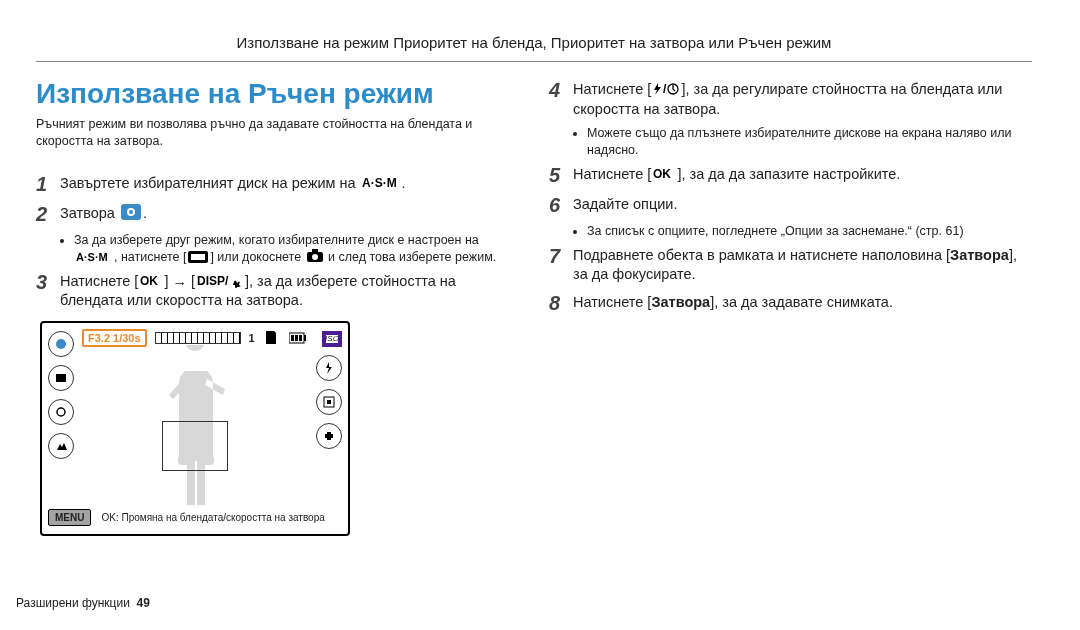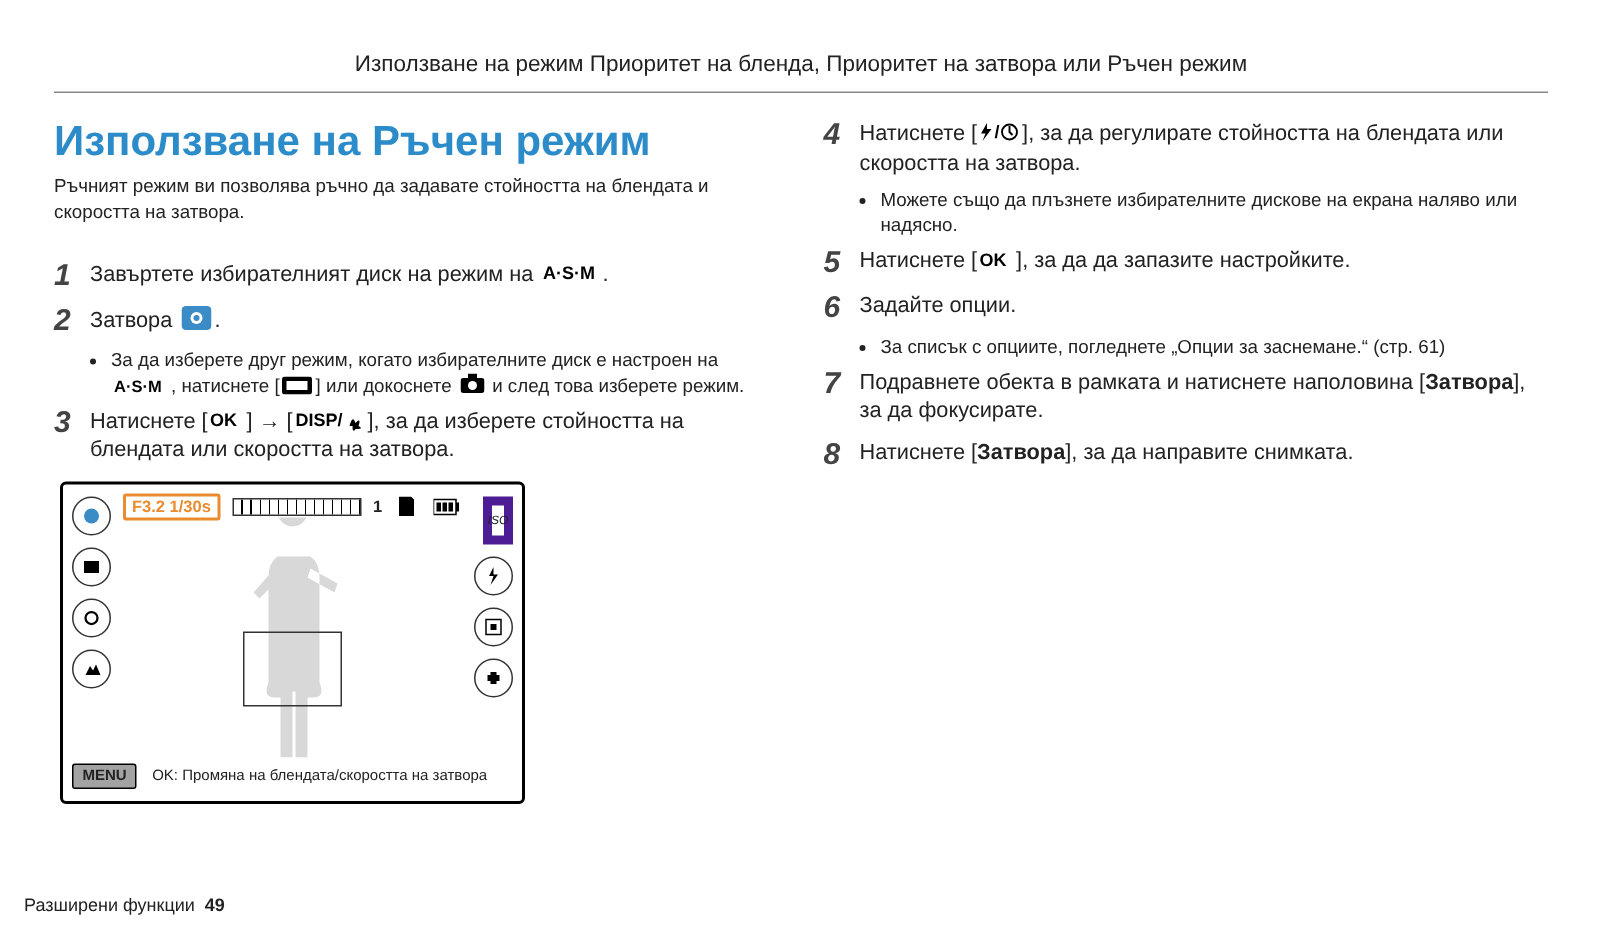--- a/index.html
+++ b/index.html
@@ -20,21 +20,21 @@
   .sub li { margin-bottom: 4px; }
   .ik { display: inline-block; vertical-align: -2px; margin: 0 2px; }
   .ik svg { display: block; }
   .footer { position: absolute; bottom: 20px; width: 1080px; left: 16px; font-size: 12px; color: #222;}
   .footer .pn { font-weight: bold; }
   
   .lcd-frame { width: 310px; height: 215px; border: 2px solid #000; border-radius: 4px; margin: 10px 0 0 4px; position: relative; background: #fff; }
   .lcd-left { position: absolute; left: 6px; top: 8px; display: flex; flex-direction: column; gap: 8px; }
   .lcd-left .rb, .lcd-right .rb { width: 26px; height: 26px; border: 1px solid #333; border-radius: 50%; display: flex; align-items: center; justify-content: center; font-size: 11px; }
   .lcd-right { position: absolute; right: 6px; top: 8px; display: flex; flex-direction: column; gap: 8px; align-items: flex-end; }
-  .lcd-right .sq { width: 20px; height: 32px; border: 6px solid #4c1d95; font-size: 8px; display:flex;align-items:center;justify-content:center;font-style:italic;}
+  .lcd-right .sq { width: 20px; height: 16px; border: 4px solid #4c1d95; font-size: 8px; display:flex;align-items:center;justify-content:center;font-style:italic;}
   .lcd-top { position: absolute; top: 6px; left: 40px; display: flex; align-items: center; gap: 8px; }
   .fbox { border: 2px solid #e98b2e; color: #e98b2e; font-weight: bold; font-size: 11px; padding: 1px 4px; border-radius: 2px; text-align: right; }
   .evbar { width: 86px; height: 12px; border: 1px solid #333; background: repeating-linear-gradient(90deg,#fff,#fff 5px,#000 5px,#000 6px);}
   .lcd-top .t { font-size: 11px; font-weight: bold; }
   .silh { position: absolute; left: 50%; top: 22px; transform: translateX(-50%); }
   .silh svg { display:block; }
   .afbox { position: absolute; left: 50%; top: 98px; transform: translateX(-50%); width: 66px; height: 50px; border: 1.5px solid #333; }
   .lcd-bar { position: absolute; left: 6px; right: 6px; bottom: 6px; height: 20px; display: flex; align-items: center; gap: 10px; }
   .mbtn { border: 1px solid #000; border-radius: 2px; background: #a3a3a3; font-size: 10px; font-weight: bold; padding: 2px 6px; }
   .mtxt { font-size: 10px; }
@@ -218,21 +218,21 @@
         <div class="step">
           <div class="num">7</div>
           <div class="body">
             <span>Подравнете обекта в рамката и натиснете наполовина [</span><b>Затвора</b><span>], за да фокусирате.</span>
           </div>
         </div>
 
         <div class="step">
           <div class="num">8</div>
           <div class="body">
-            <span>Натиснете [</span><b>Затвора</b><span>], за да направите снимката.</span>
+            <span>Натиснете [</span><b>Затвора</b><span>], за да задавате снимката.</span>
           </div>
         </div>
       </div>
     </div>
   </div>
 
   <div class="footer">
     <span>Разширени функции</span>&nbsp;&nbsp;<span class="pn">49</span>
   </div>
 </div>

